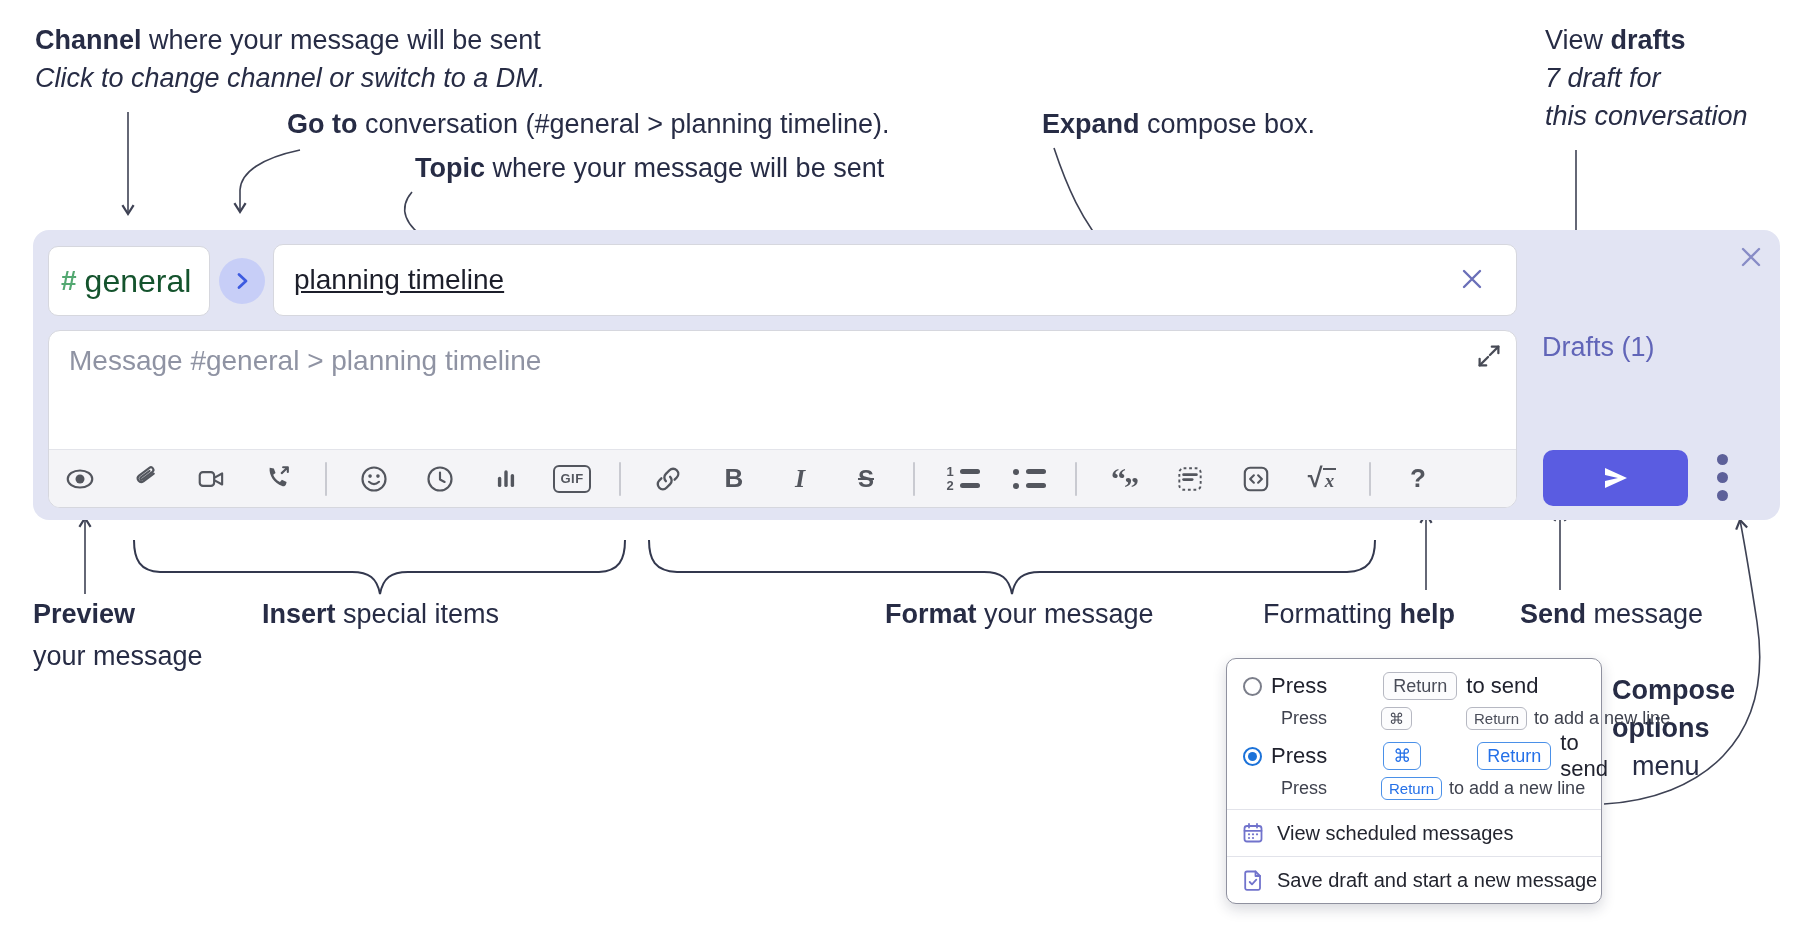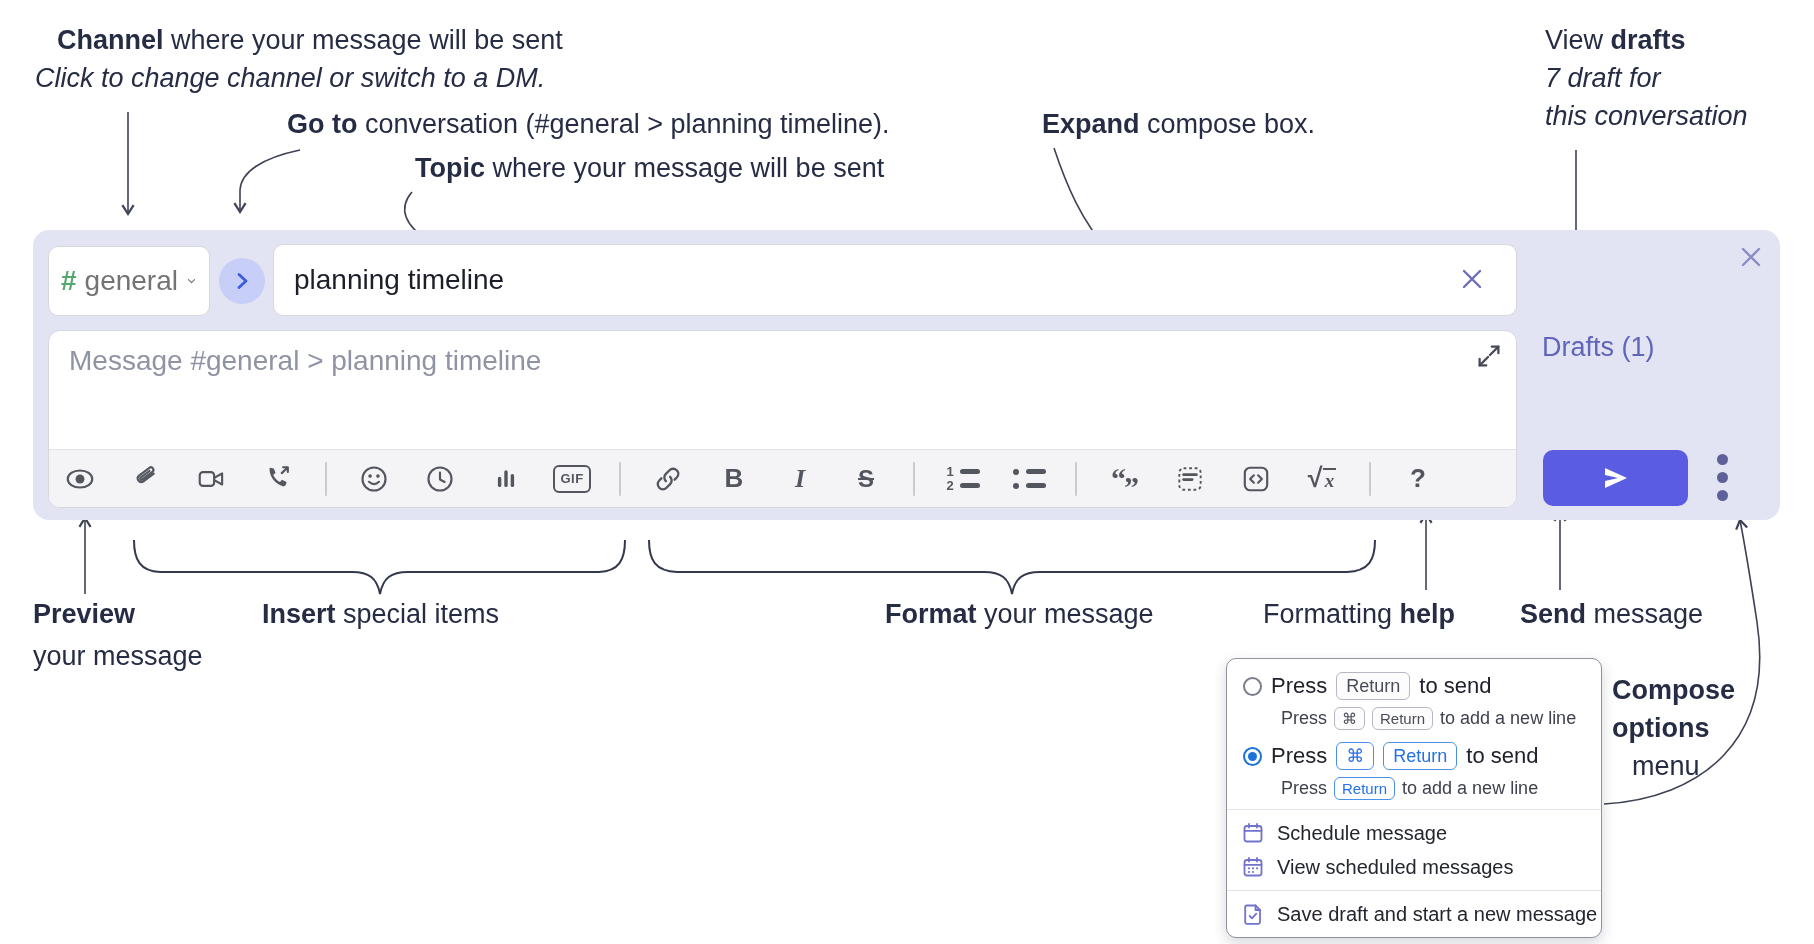--- a/index.html
+++ b/index.html
@@ -18,29 +18,29 @@
   .compose-box {
     position:absolute; left:33px; top:230px; width:1747px; height:290px;
     background:#e2e4f3; border-radius:16px;
   }
   .pill {
     position:absolute; left:15px; top:16px; width:162px; height:70px;
     background:#fff; border:1px solid #d6d7de; border-radius:10px;
     display:flex; align-items:center; gap:8px; padding:0 12px; cursor:pointer;
   }
   .hash { color:#53a871; font-size:28px; font-weight:700; }
-  .pill-name { font-size:28px; color:#737373; }
+  .pill-name { font-size:32px; color:#14532d; }
   .go-circle {
     position:absolute; left:186px; top:28px; width:46px; height:46px; border-radius:50%;
     background:#c7cef7; display:flex; align-items:center; justify-content:center;
   }
   .topic-input {
     position:absolute; left:240px; top:14px; width:1244px; height:72px;
     background:#fff; border:1px solid #d6d7de; border-radius:10px;
-    font-family:"Liberation Sans",sans-serif; font-size:28px; color:#1c1e2a; padding:0 45px 0 20px; outline:none;
+    font-family:"Liberation Sans",sans-serif; font-size:28px; color:#1c1e2a; padding:0 45px 0 20px; outline:none;text-decoration:underline;
   }
   .topic-clear { position:absolute; left:1424px; top:34px; width:32px; height:32px; cursor:pointer; }
   .box-close { position:absolute; right:16px; top:14px; width:26px; height:26px; cursor:pointer; }
 
   .panel {
     position:absolute; left:15px; top:100px; width:1469px; height:178px;
     background:#fff; border:1px solid #d6d7de; border-radius:12px;
   }
   .msg {
     position:absolute; left:0; top:0; width:100%; height:118px; border:none; outline:none;
@@ -81,36 +81,36 @@
   .kebab span { width:11px; height:11px; border-radius:50%; background:#5d6099; }
 
   
   .popup {
     position:absolute; left:1226px; top:658px; width:376px;
     background:#fff; border:1.5px solid #8f919f; border-radius:10px;
     box-shadow:0 5px 14px rgba(30,32,60,.18); padding:10px 0 6px; z-index:5;
   }
   .mrow { display:flex; align-items:center; gap:9px; padding:0 16px; font-size:22px; color:#20222e; height:34px; }
   .msub { display:flex; align-items:center; gap:7px; padding-left:54px; font-size:18px; color:#3f424e; margin:2px 0 8px; height:26px; white-space:nowrap; }
-  .kc { border:1.5px solid #b6b8c2; border-radius:6px; padding:0 9px; font-size:18px; line-height:26px; color:#4a4d59; background:#fcfcfd; display:inline-block; }
+  .kc { border:1.5px solid #b6b8c2; border-radius:6px; padding:0 9px; font-size:18px; line-height:26px; color:#4a4d59; background:#fcfcfd; display:inline-block;margin-left:47px; }
   .kc.sm { font-size:15px; line-height:21px; padding:0 7px; }
   .kc.blue { border-color:#4a90e8; color:#2470e8; background:#fff; }
   .radio { width:19px; height:19px; border:2px solid #7b7e8a; border-radius:50%; flex:none; cursor:pointer; }
   .radio.sel { border-color:#1b72d9; position:relative; }
   .radio.sel::after { content:""; position:absolute; inset:3px; background:#1b72d9; border-radius:50%; }
   .mdiv { height:1px; background:#e2e3ea; margin:6px 0; }
   .mitem { display:flex; align-items:center; gap:12px; padding:5px 14px; font-size:20px; color:#23252f; white-space:nowrap; cursor:pointer; }
   .mitem svg { flex:none; }
 </style>
 </head>
 <body>
 
 <div class="canvas">
 
-  <div class="ann" style="left:35px; top:22px;margin-left:22px;"><span class="b">Channel</span><span> where your message will be sent</span></div>
+  <div class="ann" style="left:35px; top:22px;"><span class="b">Channel</span><span> where your message will be sent</span></div>
   <div class="ann i" style="left:35px; top:60px;">Click to change channel or switch to a DM.</div>
 
   <div class="ann" style="left:287px; top:106px;"><span class="b">Go to</span><span> conversation (#general &gt; planning timeline).</span></div>
 
   <div class="ann" style="left:1042px; top:106px;"><span class="b">Expand</span><span> compose box.</span></div>
 
   <div class="ann" style="left:415px; top:150px;"><span class="b">Topic</span><span> where your message will be sent</span></div>
 
   <div class="ann" style="left:1545px; top:22px;"><span>View </span><span class="b">drafts</span></div>
   <div class="ann i" style="left:1545px; top:60px;">7 draft for</div>
@@ -360,31 +360,20 @@
     </div>
     <div class="mdiv"></div>
     <div class="mitem">
       <svg width="24" height="24" viewBox="0 0 24 24">
           <g fill="none" stroke="#7173cc" stroke-width="1.8" stroke-linecap="round">
             <rect x="3.5" y="5" width="17" height="15.5" rx="2.5"></rect>
             <path d="M3.5,9.8 h17"></path>
             <path d="M8,3 v3.6"></path>
             <path d="M16,3 v3.6"></path>
           </g>
-        </svg>
-      <span>Schedule message</span>
-    </div>
-    <div class="mitem">
-      <svg width="24" height="24" viewBox="0 0 24 24">
-          <g fill="none" stroke="#7173cc" stroke-width="1.8" stroke-linecap="round">
-            <rect x="3.5" y="5" width="17" height="15.5" rx="2.5"></rect>
-            <path d="M3.5,9.8 h17"></path>
-            <path d="M8,3 v3.6"></path>
-            <path d="M16,3 v3.6"></path>
-          </g>
           <g fill="#7173cc">
             <circle cx="8" cy="13.3" r="1.1"></circle>
             <circle cx="12" cy="13.3" r="1.1"></circle>
             <circle cx="16" cy="13.3" r="1.1"></circle>
             <circle cx="8" cy="17" r="1.1"></circle>
             <circle cx="12" cy="17" r="1.1"></circle>
           </g>
         </svg>
       <span>View scheduled messages</span>
     </div>

